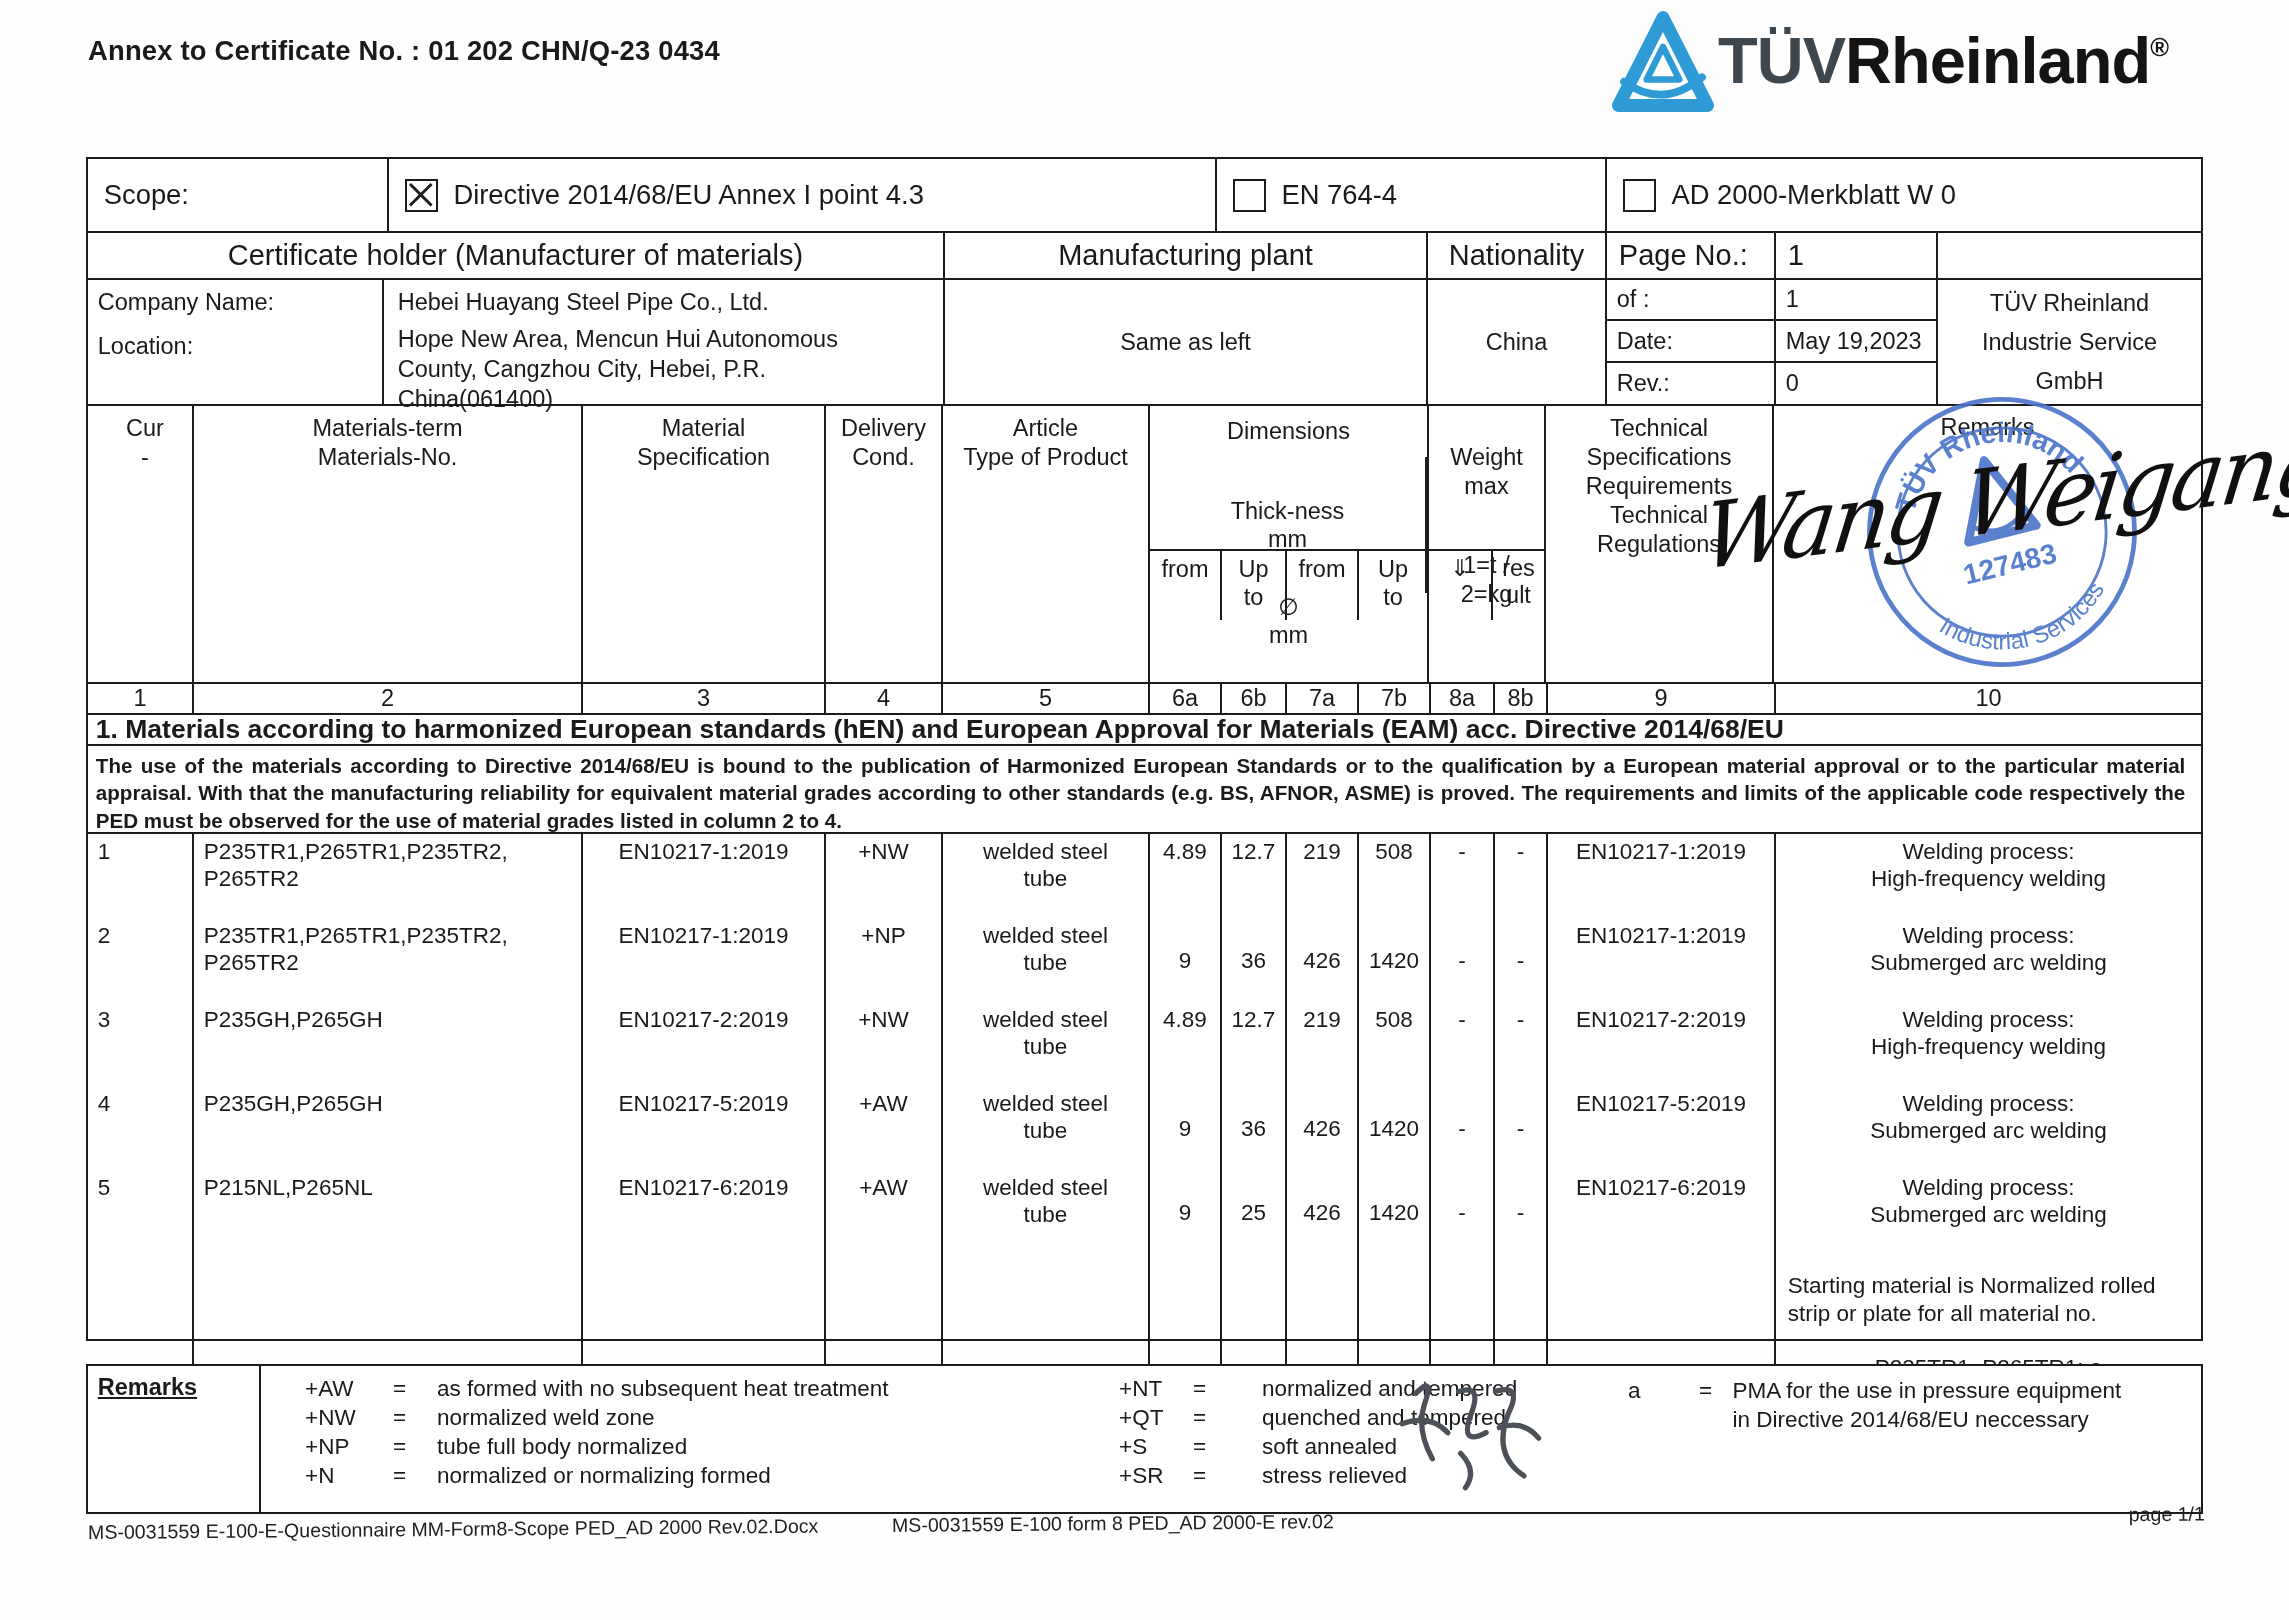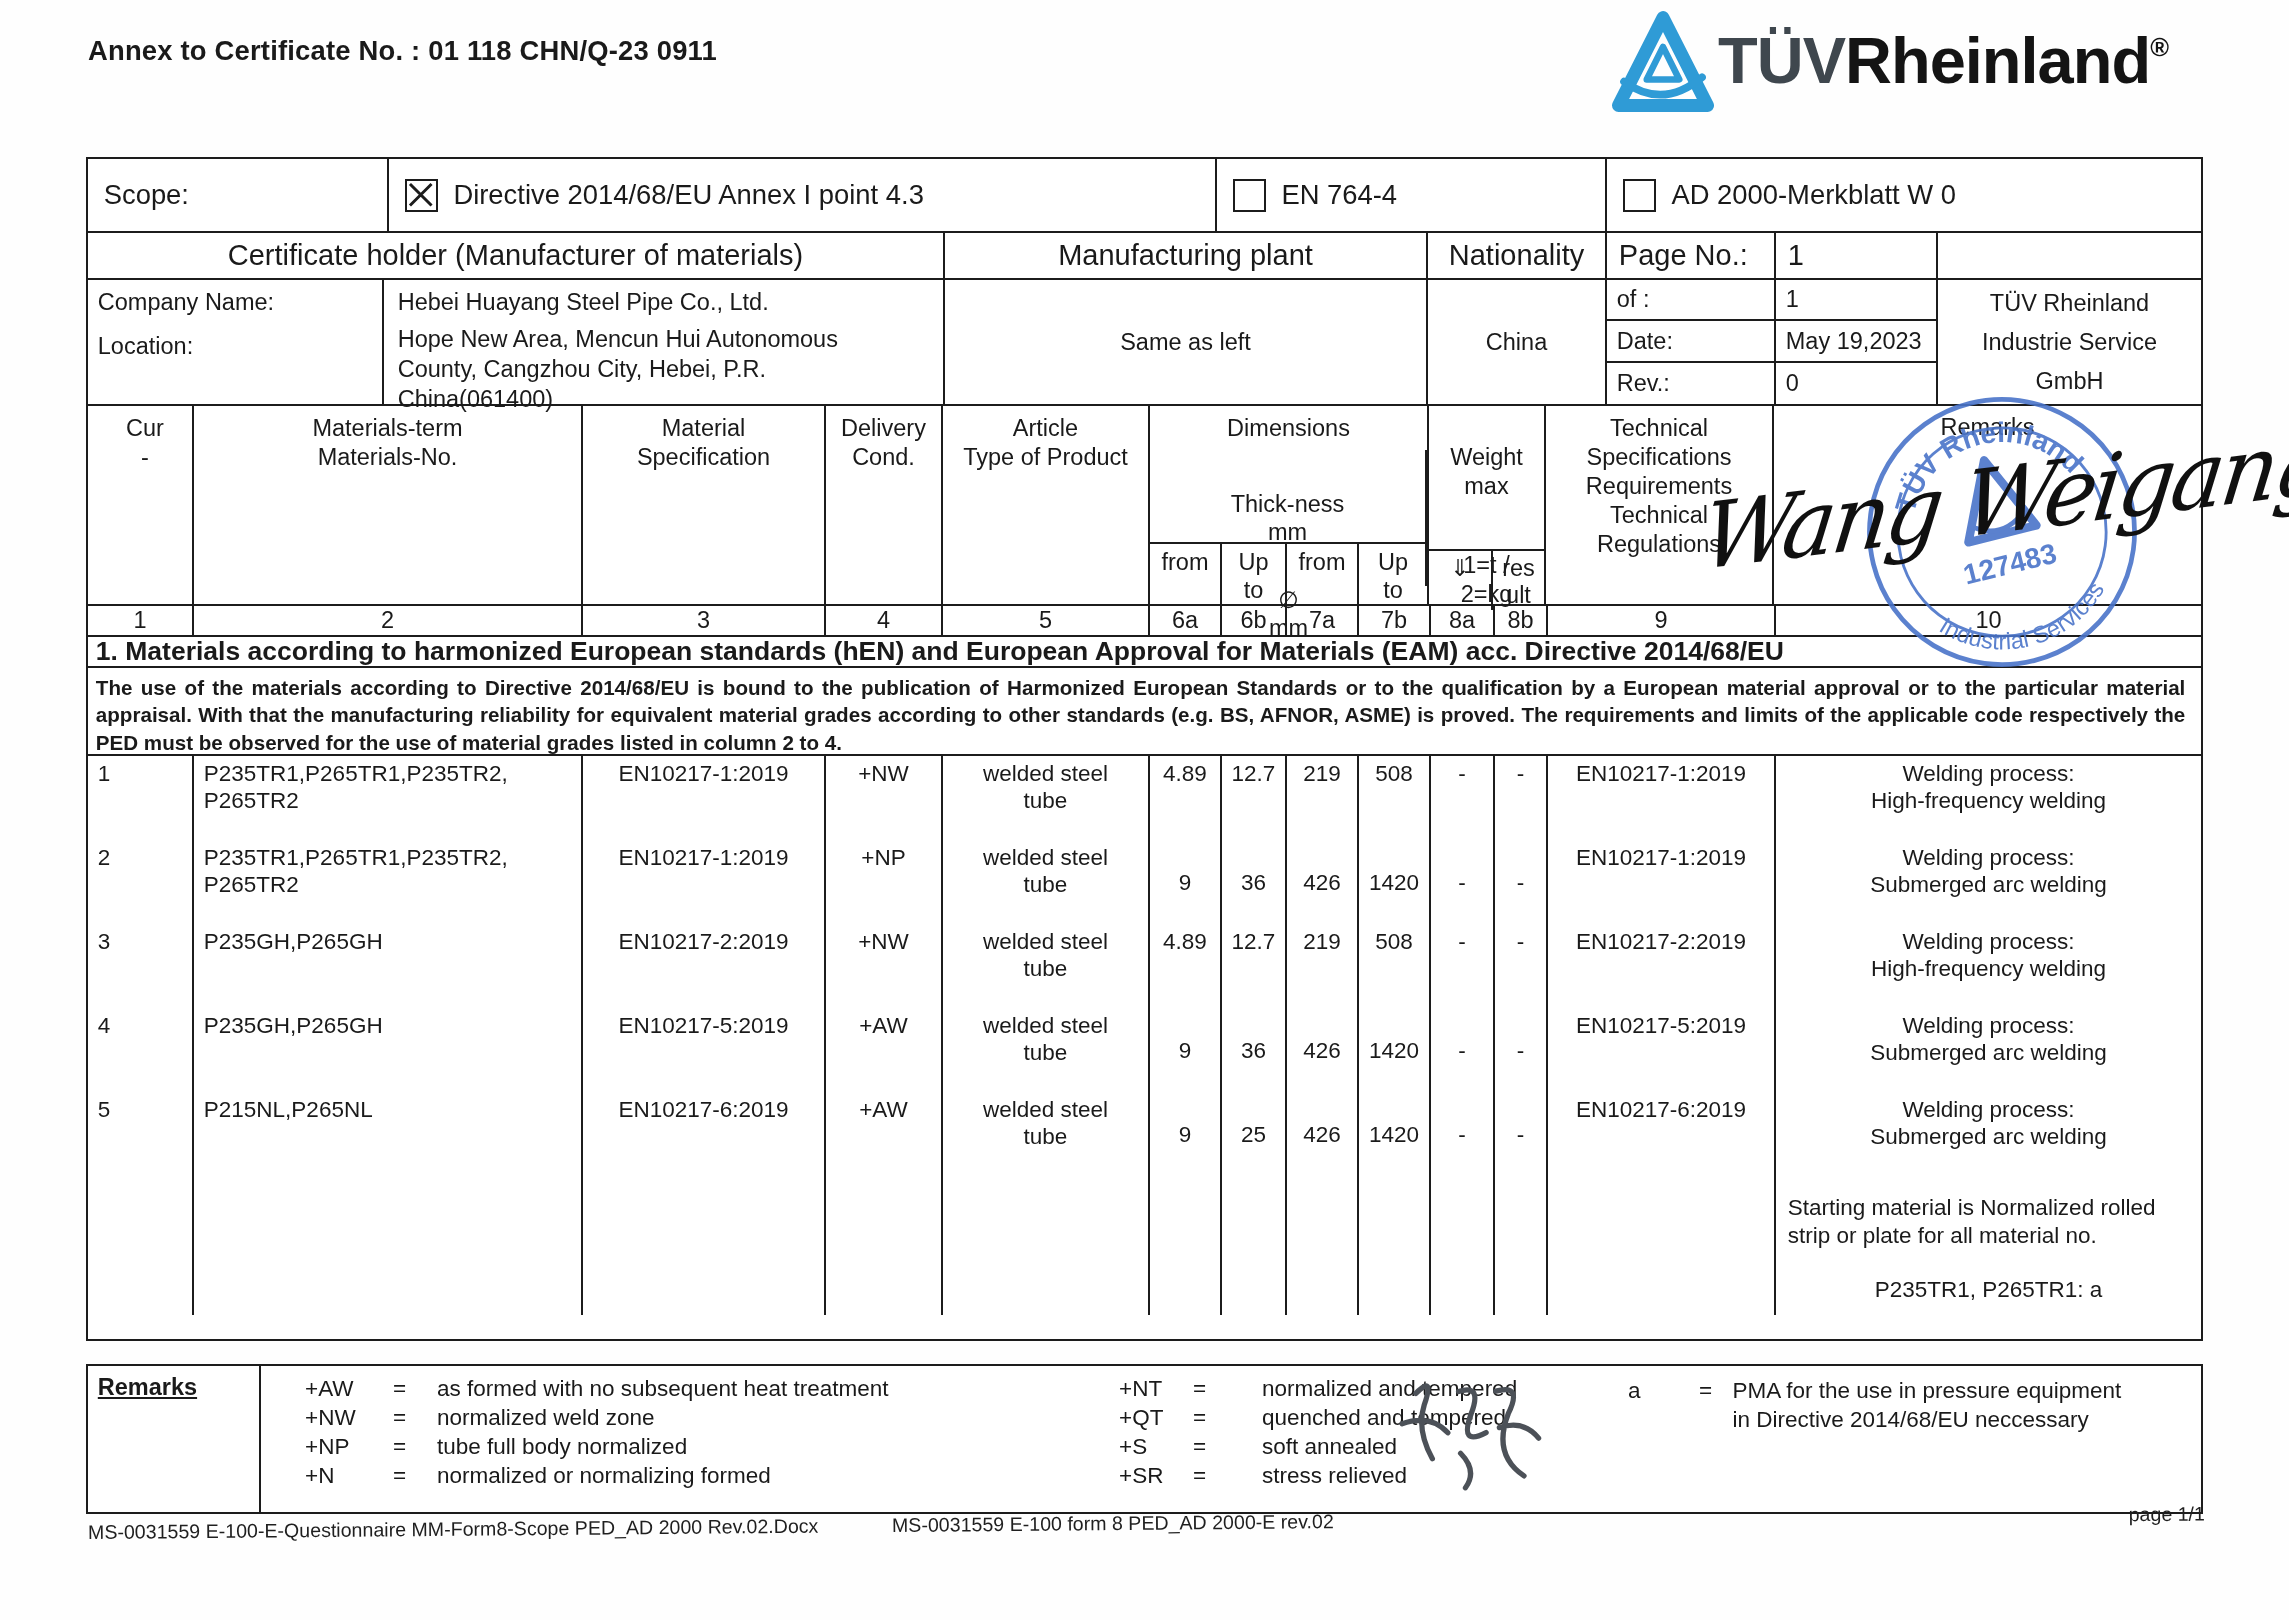--- a/index.html
+++ b/index.html
@@ -47,21 +47,21 @@
   .labcol .loc { margin-top:6.9px; }
   .valcol div { padding:6.9px 0 0 13.7px; line-height:30px; white-space:pre-line; }
   .valcol .locv { padding-top:0; margin-top:6.9px; }
   .cc { display:flex; align-items:center; justify-content:center; }
   .rbcol { display:flex; flex-direction:column; }
   .rbrow { height:42px; border-bottom:2px solid #1c1c1c; display:flex; align-items:center; padding-left:9.8px; }
   .rbrow:last-child { border-bottom:none; }
   .issuer { display:flex; flex-direction:column; align-items:center; justify-content:center; line-height:39px; }
 
   
-  .r-hdr { height:200px; font-size:23.5px; }
+  .r-hdr { height:278px; font-size:23.5px; }
   .r-hdr .hc { text-align:center; padding-top:7.8px; white-space:pre-line; line-height:29px; }
   .cur { text-align:left; padding-left:9.8px; }
   .grp { display:flex; flex-direction:column; }
   .dims-top { height:51px; display:flex; align-items:center; justify-content:center; }
   .dims-mid { height:94px; display:flex; border-bottom:2px solid #1c1c1c;flex-direction:column; }
   .dims-mid > div { display:flex; align-items:center; justify-content:center; white-space:pre-line; text-align:center; line-height:28px; }
   .dm1 { flex:0 0 136px; border-right:2px solid #1c1c1c; }
   .dm2 { flex:1; }
   .dims-bot { height:69px; display:flex; }
   .dims-bot > div { display:flex; align-items:flex-start; justify-content:center; padding-top:3.9px; white-space:pre-line; text-align:center; line-height:28px; border-right:2px solid #1c1c1c; }
@@ -127,21 +127,21 @@
             transform:rotate(-0.5deg); transform-origin:left center; display:flex; }
   .f-left { flex:0 0 804px; }
   .f-mid { flex:1; }
   .f-right { flex:0 0 98px; text-align:right; }
 </style>
 </head>
 <body>
 
 <div class="page">
 
-  <div class="doc-title">Annex to Certificate No. : 01 118 CHN/Q-23 0911</div>
+  <div class="doc-title">Annex to Certificate No. : 01 202 CHN/Q-23 0434</div>
   <div class="logo">
     <svg width="110" height="102" viewBox="0 0 100 94">
       <polygon points="50,7 91,88 9,88" fill="none" stroke="#2f9bd6" stroke-width="12" stroke-linejoin="round"></polygon>
       <path d="M14 66 Q50 92 86 62" fill="none" stroke="#2f9bd6" stroke-width="7" stroke-linecap="round"></path>
       <polygon points="50,34 65,64 35,64" fill="none" stroke="#2f9bd6" stroke-width="6" stroke-linejoin="round"></polygon>
     </svg>
     <span class="logo-text"><span class="logo-tuv">TÜV</span><span class="logo-rh">Rheinland</span><sup class="logo-reg">®</sup></span>
   </div>
 
   <div class="tbl">

